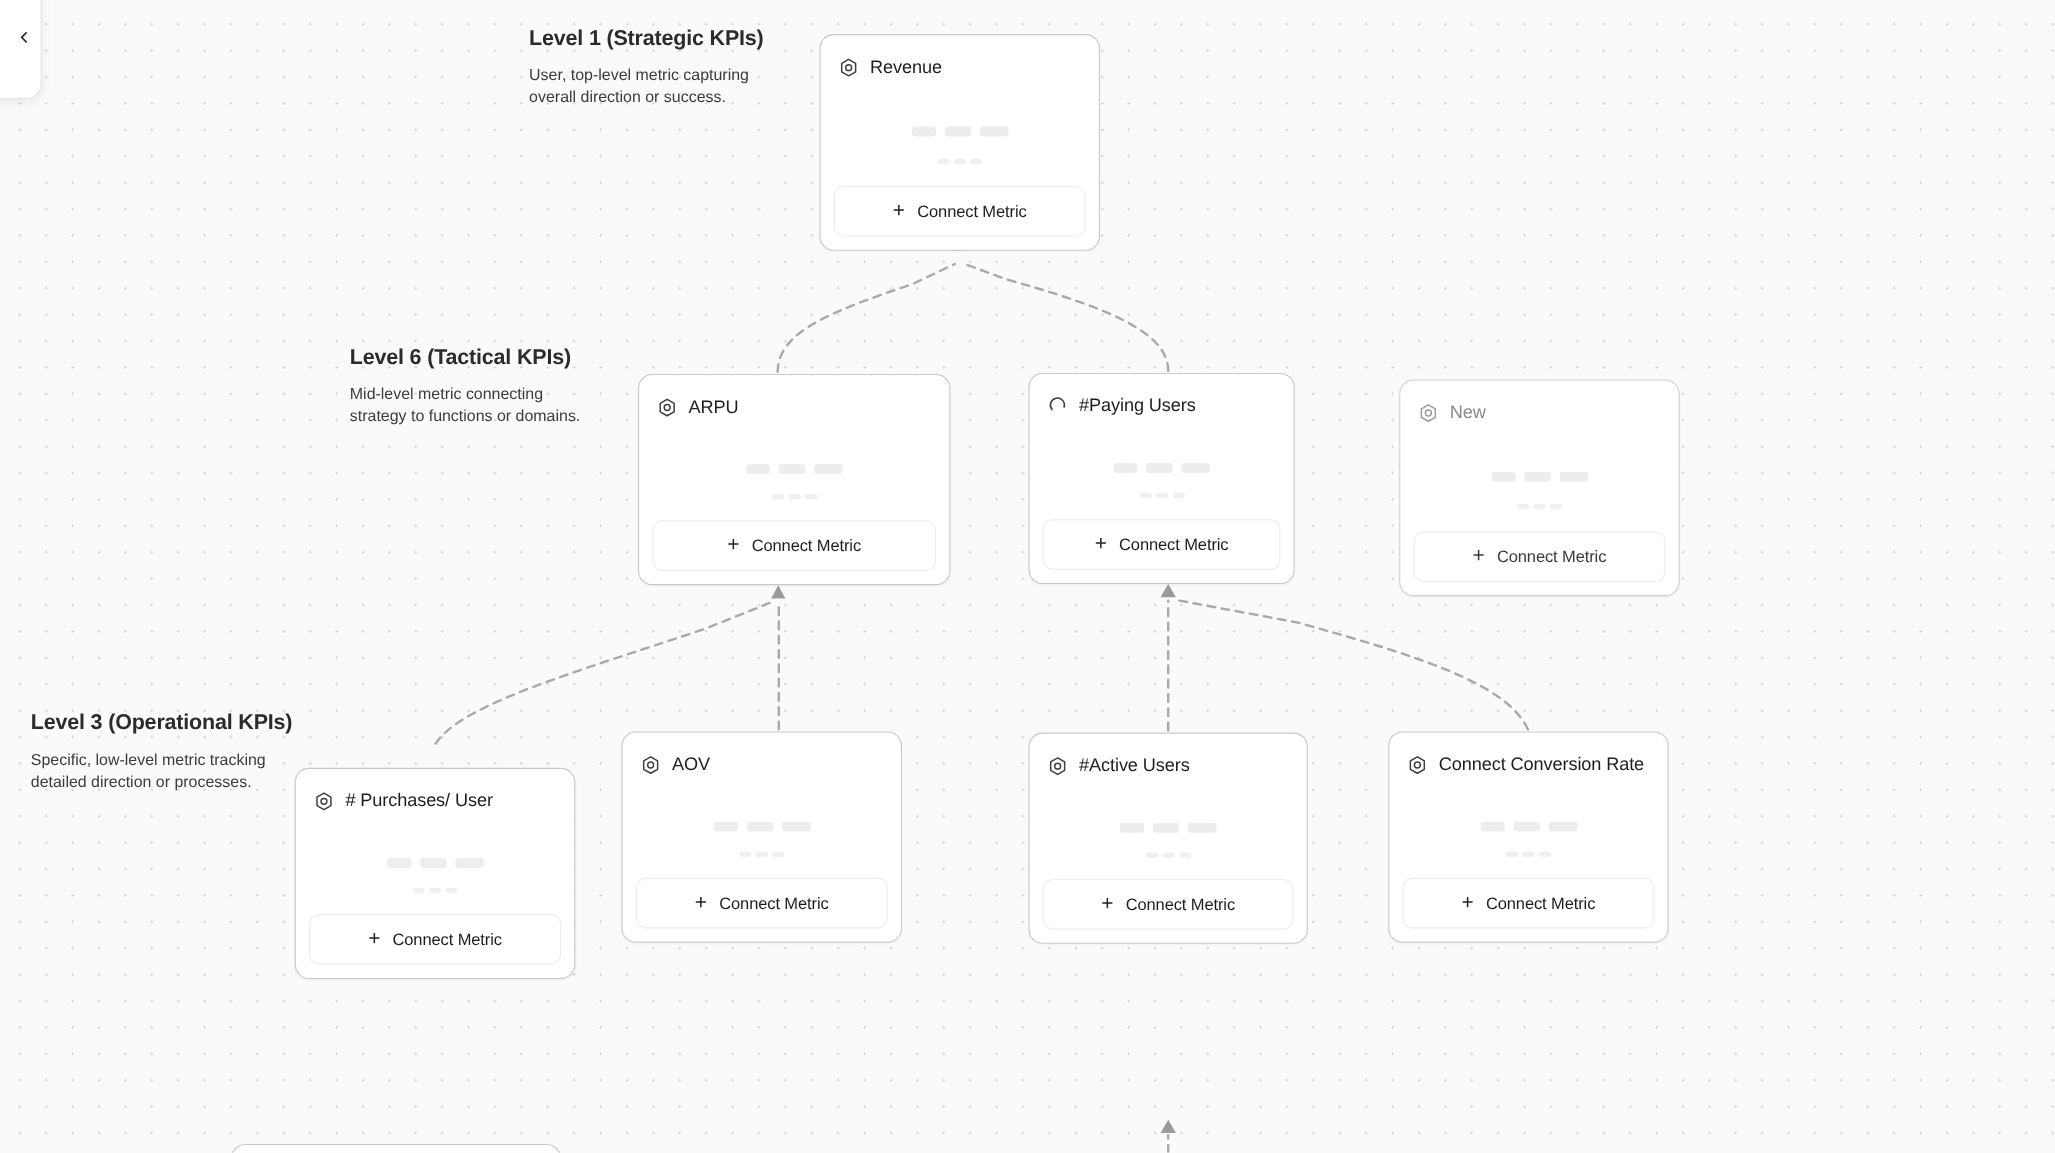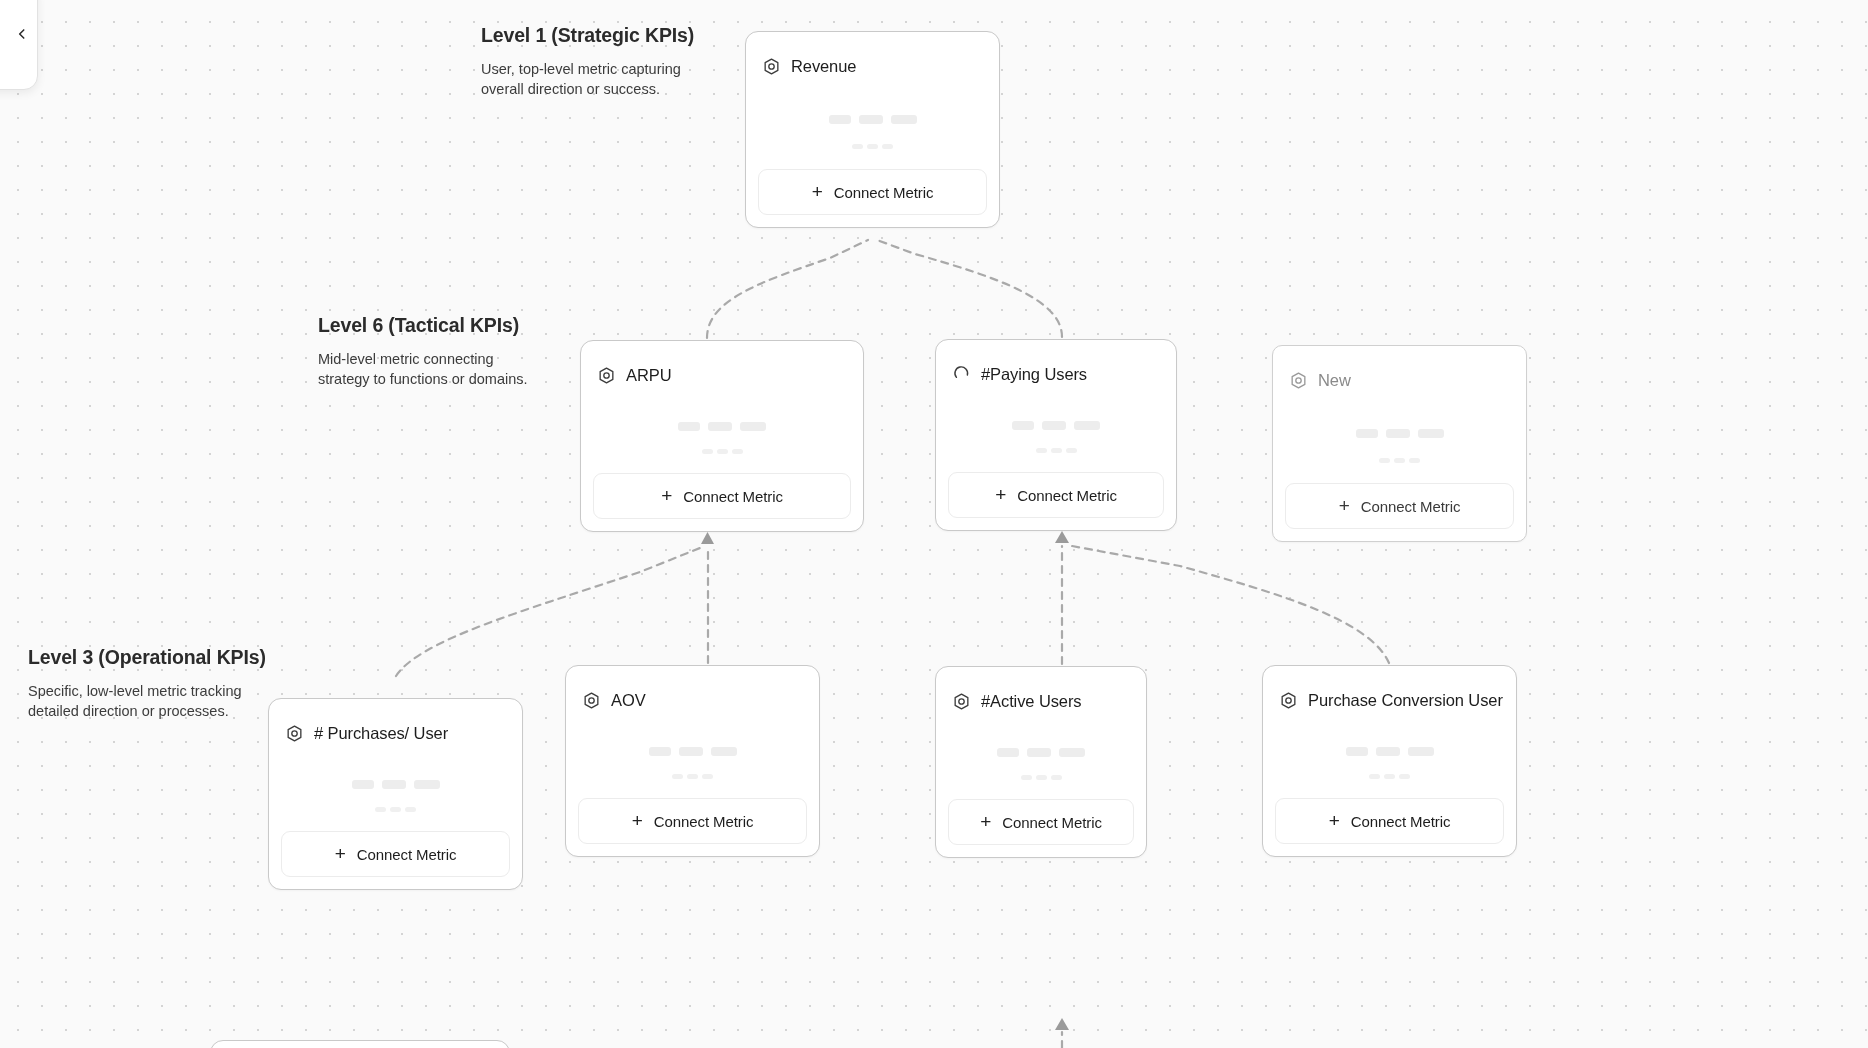--- a/index.html
+++ b/index.html
@@ -60,26 +60,25 @@
     background: #ffffff;
     border: 1px solid #c9c9c9;
     border-radius: 13px;
     z-index: 3;
     display: flex;
     flex-direction: column;
     box-shadow: 0 1px 2px rgba(0,0,0,0.035);
   }
   .node.ghost {
     border-color: #d0d0d0;
-    border-radius: 10px;
   }
 
   .node-header {
     display: flex;
-    align-items: flex-end;
+    align-items: center;
     gap: 10px;
     padding: 15px 16px 0 16px;
     height: 44px;
     flex: 0 0 auto;
   }
   .node-title {
     font-size: 16.5px;
     color: #1d1d1d;
     font-weight: 500;
     white-space: nowrap;
@@ -379,21 +378,21 @@
         <span class="skel s"></span>
         <span class="skel s"></span>
       </div>
     </div>
     <div class="connect-btn">
       <span class="plus-icon">+</span>
       <span class="connect-label">Connect Metric</span>
     </div>
   </div>
 
-  <div class="node" style="left:935px; top:666px; width:212px; height:192px;">
+  <div class="node" style="left:935px; top:666px; width:254px; height:192px;">
     <div class="node-header">
       <span class="node-icon">
         <svg width="19" height="19" viewBox="0 0 24 24" fill="none" stroke="#3d3d3d" stroke-width="1.7">
           <path d="M12 2.6 20 7.1 20 16.9 12 21.4 4 16.9 4 7.1 Z" stroke-linejoin="round"></path>
           <circle cx="12" cy="12" r="3.4"></circle>
         </svg>
       </span>
       <span class="node-title">#Active Users</span>
     </div>
     <div class="node-body">
@@ -415,21 +414,21 @@
   </div>
 
   <div class="node" style="left:1262px; top:665px; width:255px; height:192px;">
     <div class="node-header">
       <span class="node-icon">
         <svg width="19" height="19" viewBox="0 0 24 24" fill="none" stroke="#3d3d3d" stroke-width="1.7">
           <path d="M12 2.6 20 7.1 20 16.9 12 21.4 4 16.9 4 7.1 Z" stroke-linejoin="round"></path>
           <circle cx="12" cy="12" r="3.4"></circle>
         </svg>
       </span>
-      <span class="node-title">Purchase Conversion User</span>
+      <span class="node-title">Connect Conversion Rate</span>
     </div>
     <div class="node-body">
       <div class="skel-row top">
         <span class="skel w1"></span>
         <span class="skel w2"></span>
         <span class="skel w3"></span>
       </div>
       <div class="skel-row bottom">
         <span class="skel s"></span>
         <span class="skel s"></span>

